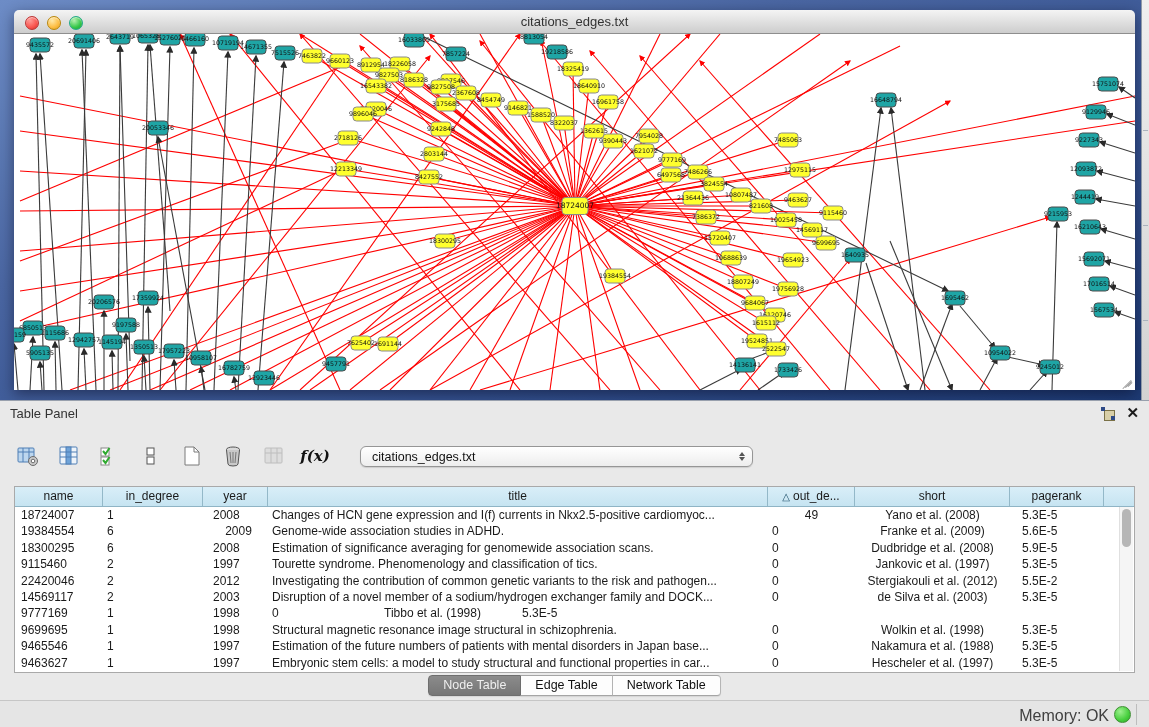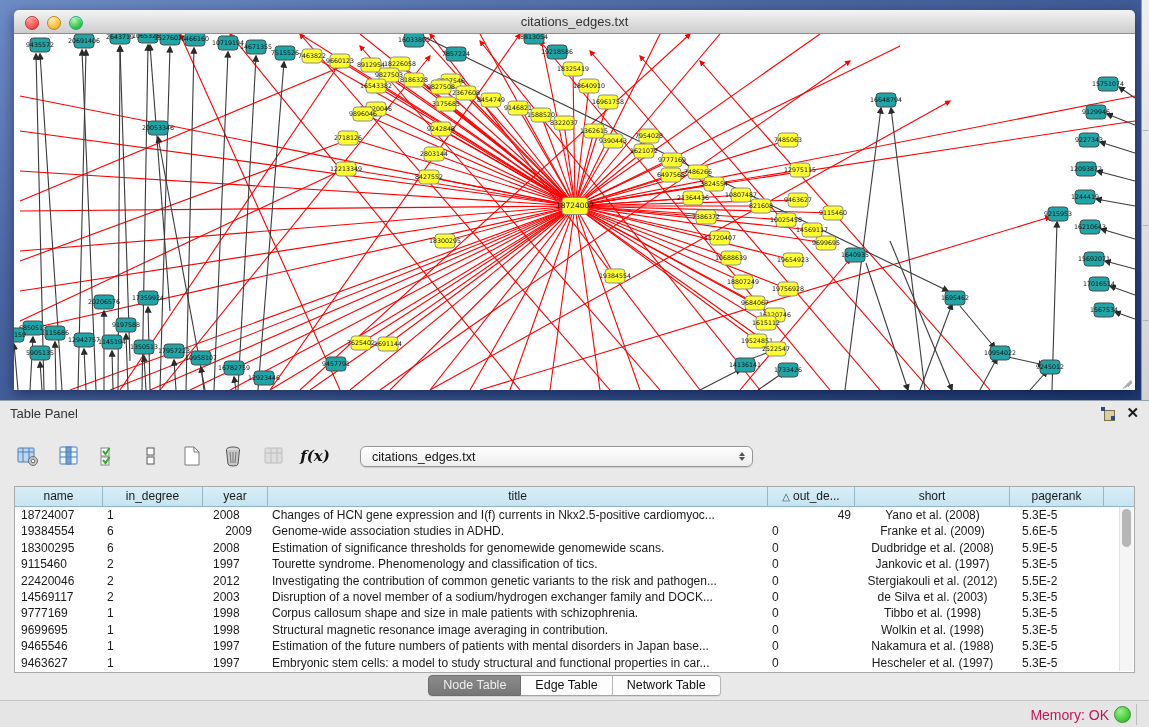--- a/index.html
+++ b/index.html
@@ -68,21 +68,21 @@
   .tabs{position:absolute;left:0;right:0;top:274px;display:flex;justify-content:center;}
   .seg{height:19px;line-height:19px;font-size:12.5px;padding:0 14px;background:#fdfdfd;
     border-top:1px solid #a5a5a5;border-bottom:1px solid #a5a5a5;border-right:1px solid #b5b5b5;
     color:#111;cursor:pointer;box-shadow:0 1px 1px rgba(0,0,0,.08);}
   .seg:first-child{border-left:1px solid #a5a5a5;border-radius:4px 0 0 4px;}
   .seg:last-child{border-radius:0 4px 4px 0;}
   .seg.active{background:linear-gradient(#8b8b8b,#767676);color:#efefef;border-color:#6e6e6e;}
 
   .status{position:absolute;left:0;right:0;bottom:0;height:27px;background:#e5e5e5;
     border-top:1px solid #c6c6c6;}
-  .mem{position:absolute;right:40px;top:6px;font-size:14px;color:#be185d;}
+  .mem{position:absolute;right:40px;top:6px;font-size:16px;color:#404040;}
   .memdot{position:absolute;right:18px;top:5px;width:15px;height:15px;border-radius:50%;
     border:1px solid #3d8f32;background:radial-gradient(circle at 35% 30%,#9df08e,#46cf3d 60%,#2fa32c);}
   .status-div{position:absolute;right:12px;top:3px;bottom:3px;width:1px;background:#bdbdbd;}
 </style>
 </head>
 <body>
 
 <div class="desktop">
   <div class="net-window">
     <div class="titlebar">
@@ -790,38 +790,38 @@
         <div class="th" style="width: 87px;"><span class="sorticon">△</span>out_de...</div>
         <div class="th" style="width: 155px;">short</div>
         <div class="th" style="width: 94px;">pagerank</div>
       </div>
     <div id="tbody">
         <div class="trow">
           <div class="td" style="width: 88px; text-align: left; padding-left: 6px;">18724007</div>
           <div class="td" style="width: 100px; text-align: left;">1</div>
           <div class="td" style="width: 65px; text-align: left; padding-left: 10px;">2008</div>
           <div class="td" style="width: 500px; text-align: left;">Changes of HCN gene expression and I(f) currents in Nkx2.5-positive cardiomyoc...</div>
-          <div class="td" style="width: 87px; text-align: right;">49</div>
+          <div class="td" style="width: 87px; text-align: center;">49</div>
           <div class="td" style="width: 155px; text-align: center;">Yano et al. (2008)</div>
           <div class="td" style="width: 94px; text-align: left; padding-left: 12px;">5.3E-5</div>
         </div>
         <div class="trow">
           <div class="td" style="width: 88px; text-align: left; padding-left: 6px;">19384554</div>
           <div class="td" style="width: 100px; text-align: left;">6</div>
           <div class="td" style="width: 65px; text-align: center; padding-left: 10px;">2009</div>
           <div class="td" style="width: 500px; text-align: left;">Genome-wide association studies in ADHD.</div>
           <div class="td" style="width: 87px; text-align: left;">0</div>
           <div class="td" style="width: 155px; text-align: center;">Franke et al. (2009)</div>
           <div class="td" style="width: 94px; text-align: left; padding-left: 12px;">5.6E-5</div>
         </div>
         <div class="trow">
           <div class="td" style="width: 88px; text-align: left; padding-left: 6px;">18300295</div>
           <div class="td" style="width: 100px; text-align: left;">6</div>
           <div class="td" style="width: 65px; text-align: left; padding-left: 10px;">2008</div>
-          <div class="td" style="width: 500px; text-align: left;">Estimation of significance thresholds for genomewide genomewide scans.</div>
+          <div class="td" style="width: 500px; text-align: left;">Estimation of significance averaging for genomewide association scans.</div>
           <div class="td" style="width: 87px; text-align: left;">0</div>
           <div class="td" style="width: 155px; text-align: center;">Dudbridge et al. (2008)</div>
           <div class="td" style="width: 94px; text-align: left; padding-left: 12px;">5.9E-5</div>
         </div>
         <div class="trow">
           <div class="td" style="width: 88px; text-align: left; padding-left: 6px;">9115460</div>
           <div class="td" style="width: 100px; text-align: left;">2</div>
           <div class="td" style="width: 65px; text-align: left; padding-left: 10px;">1997</div>
           <div class="td" style="width: 500px; text-align: left;">Tourette syndrome. Phenomenology and classification of tics.</div>
           <div class="td" style="width: 87px; text-align: left;">0</div>
@@ -843,30 +843,29 @@
           <div class="td" style="width: 65px; text-align: left; padding-left: 10px;">2003</div>
           <div class="td" style="width: 500px; text-align: left;">Disruption of a novel member of a sodium/hydrogen exchanger family and DOCK...</div>
           <div class="td" style="width: 87px; text-align: left;">0</div>
           <div class="td" style="width: 155px; text-align: center;">de Silva et al. (2003)</div>
           <div class="td" style="width: 94px; text-align: left; padding-left: 12px;">5.3E-5</div>
         </div>
         <div class="trow">
           <div class="td" style="width: 88px; text-align: left; padding-left: 6px;">9777169</div>
           <div class="td" style="width: 100px; text-align: left;">1</div>
           <div class="td" style="width: 65px; text-align: left; padding-left: 10px;">1998</div>
-          <div class="td" style="width: 500px; text-align: left;">Corpus callosum shape and size in male patients with schizophrenia.</div>
           <div class="td" style="width: 87px; text-align: left;">0</div>
           <div class="td" style="width: 155px; text-align: center;">Tibbo et al. (1998)</div>
           <div class="td" style="width: 94px; text-align: left; padding-left: 12px;">5.3E-5</div>
         </div>
         <div class="trow">
           <div class="td" style="width: 88px; text-align: left; padding-left: 6px;">9699695</div>
           <div class="td" style="width: 100px; text-align: left;">1</div>
           <div class="td" style="width: 65px; text-align: left; padding-left: 10px;">1998</div>
-          <div class="td" style="width: 500px; text-align: left;">Structural magnetic resonance image averaging in contribution.</div>
+          <div class="td" style="width: 500px; text-align: left;">Structural magnetic resonance image structural in schizophrenia.</div>
           <div class="td" style="width: 87px; text-align: left;">0</div>
           <div class="td" style="width: 155px; text-align: center;">Wolkin et al. (1998)</div>
           <div class="td" style="width: 94px; text-align: left; padding-left: 12px;">5.3E-5</div>
         </div>
         <div class="trow">
           <div class="td" style="width: 88px; text-align: left; padding-left: 6px;">9465546</div>
           <div class="td" style="width: 100px; text-align: left;">1</div>
           <div class="td" style="width: 65px; text-align: left; padding-left: 10px;">1997</div>
           <div class="td" style="width: 500px; text-align: left;">Estimation of the future numbers of patients with mental disorders in Japan base...</div>
           <div class="td" style="width: 87px; text-align: left;">0</div>

